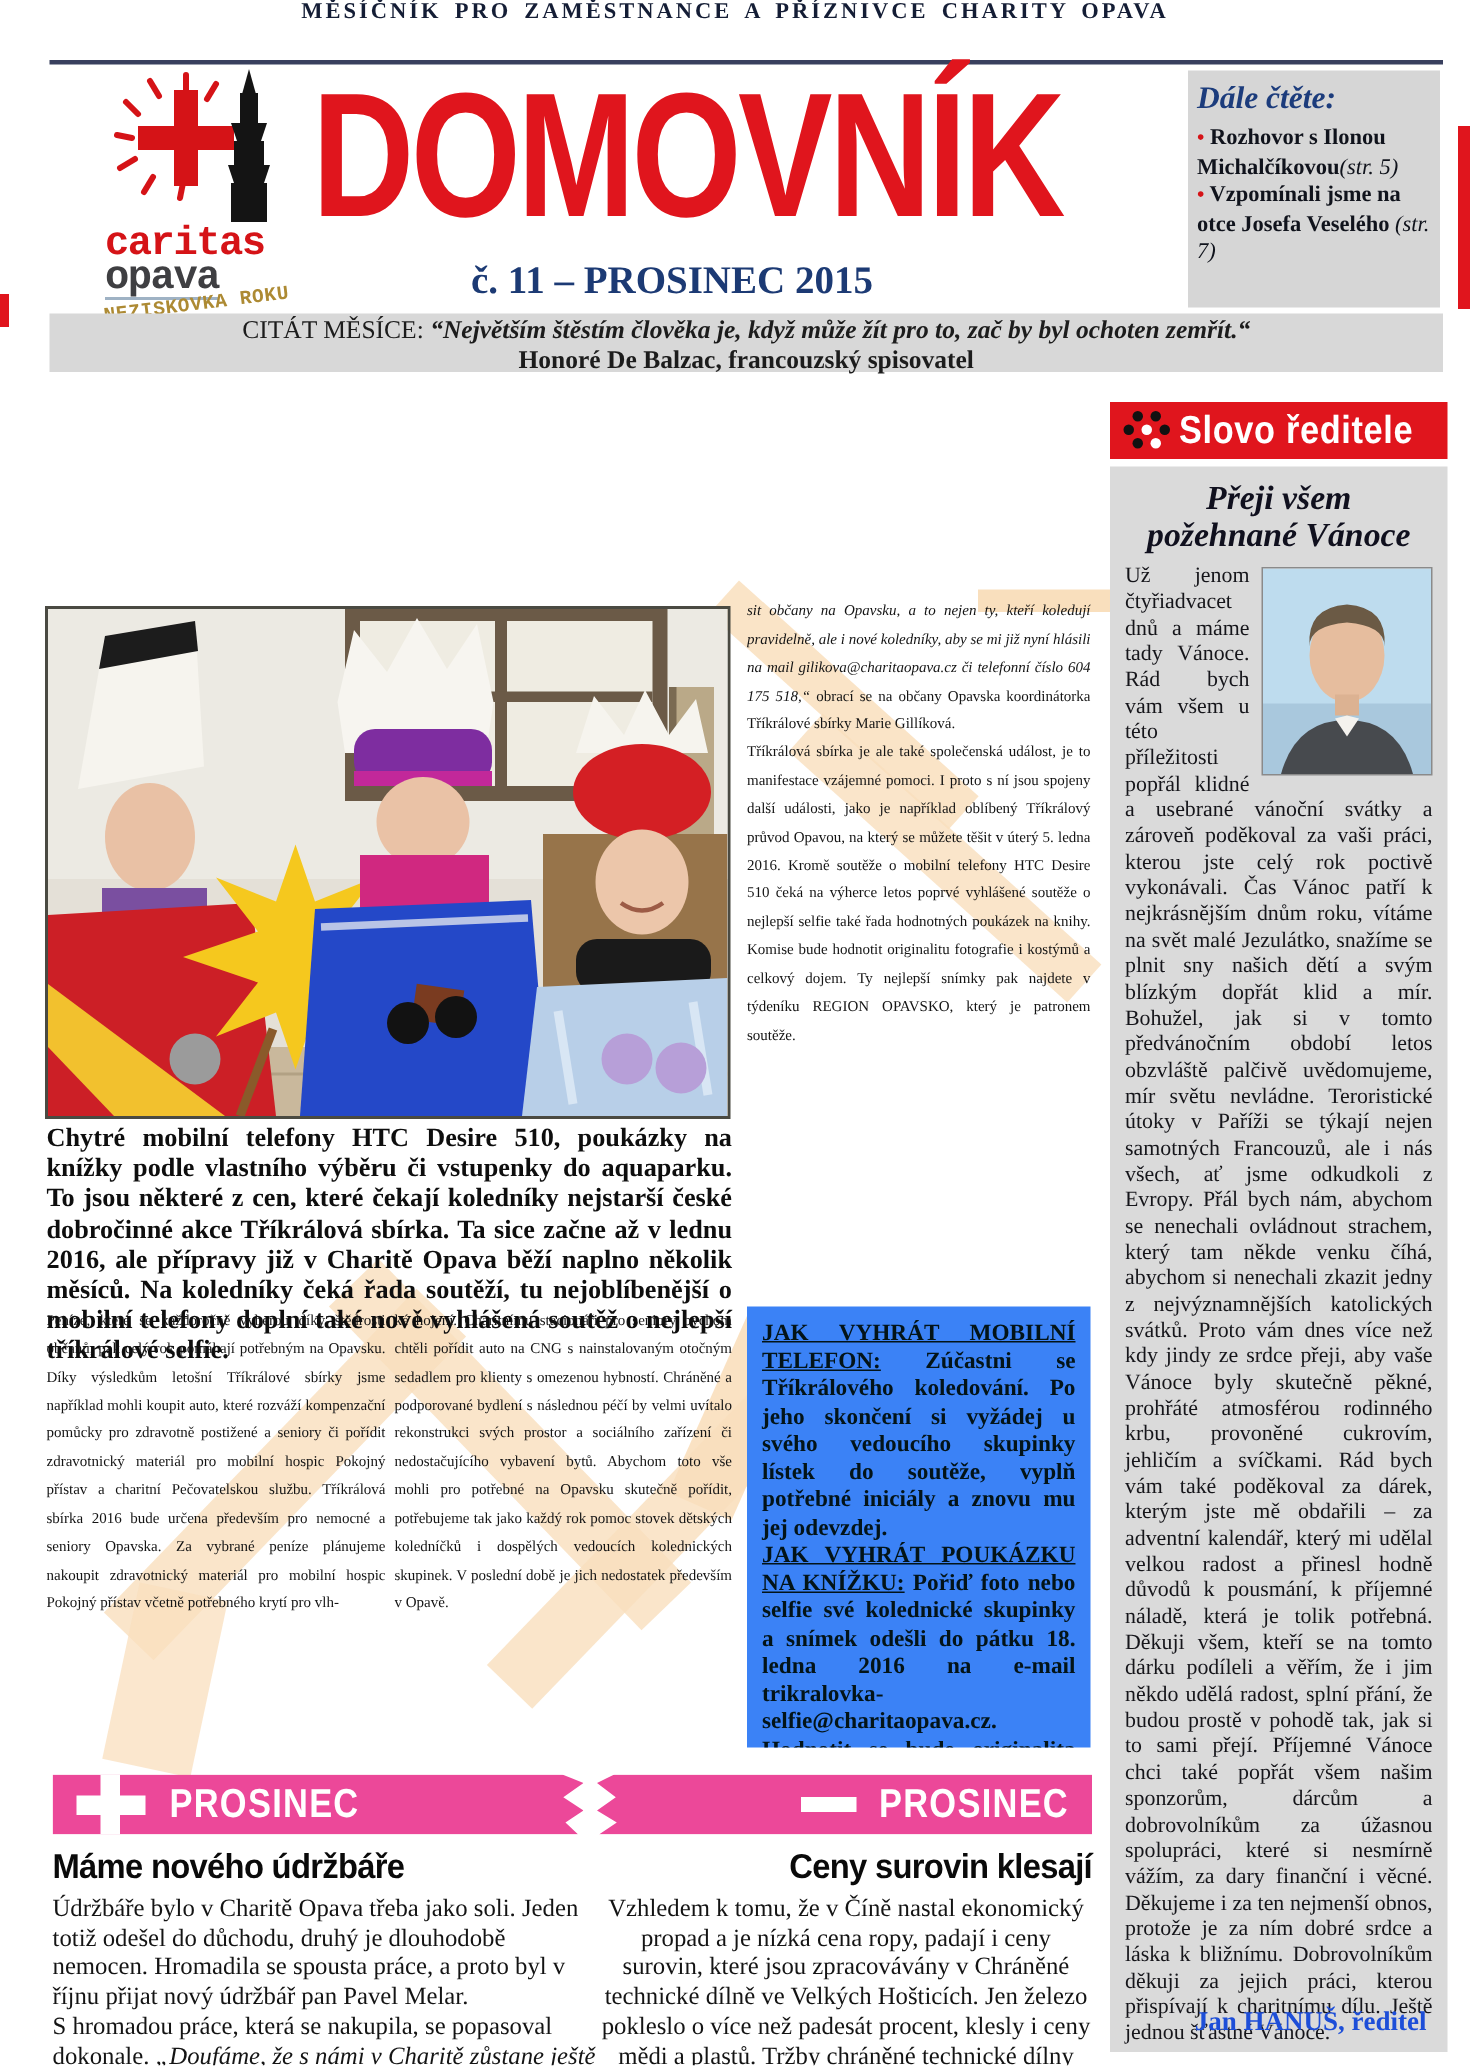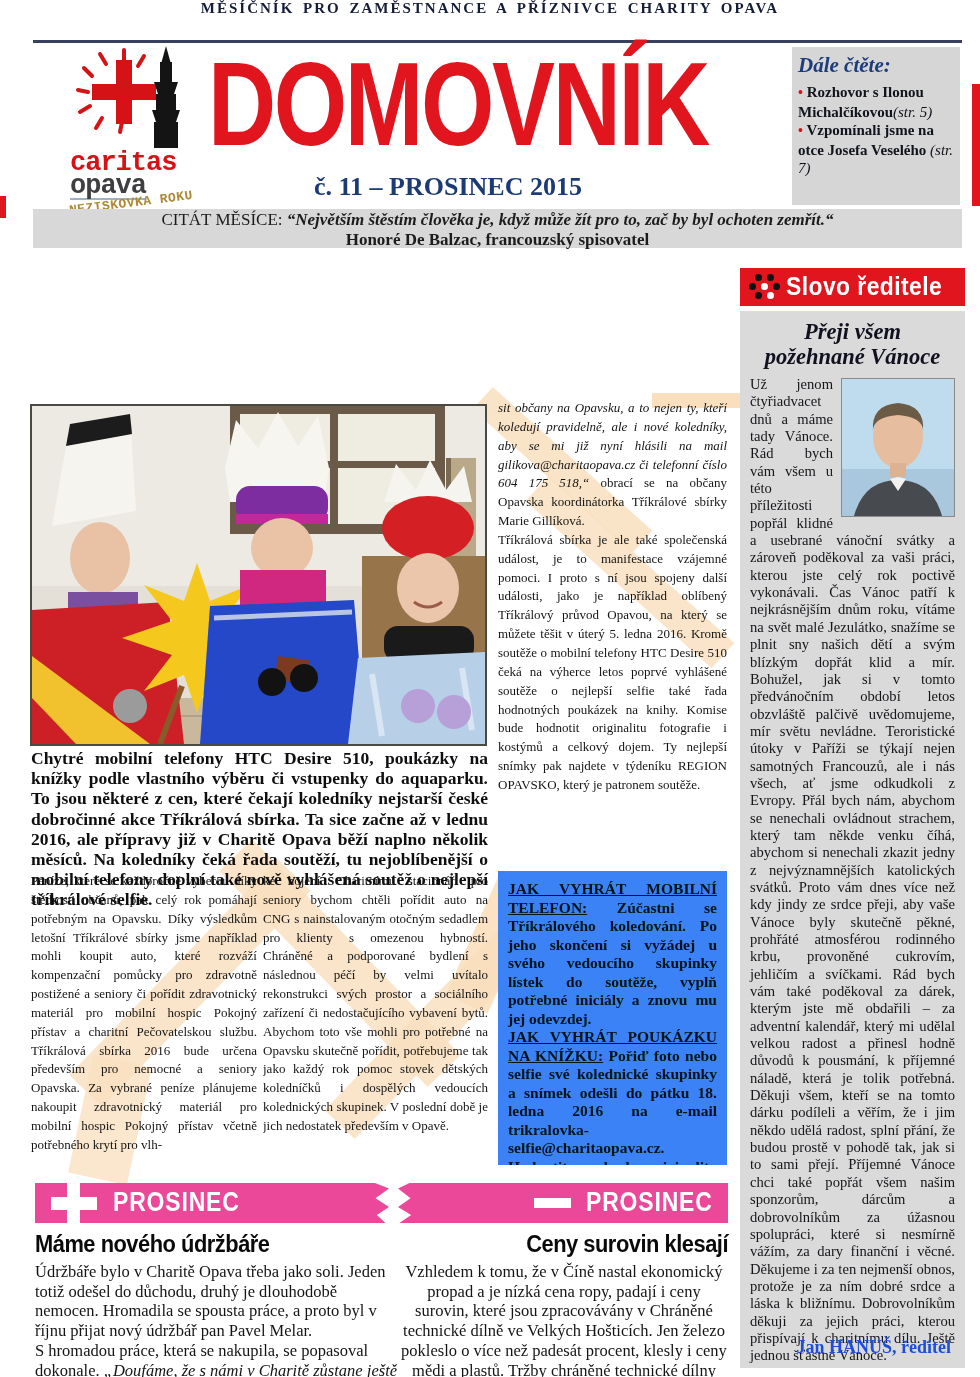--- a/index.html
+++ b/index.html
@@ -37,21 +37,21 @@
   .quotebar .q{font-weight:bold;font-style:italic;}
   .quotebar .a{font-weight:bold;}
   
   .headline{left:18px;top:256px;width:724px;text-align:center;font-weight:bold;font-size:51px;
             line-height:63px;color:#595b75;}
   
   .photo{left:30px;top:404px;width:457px;height:342px;border:2px solid #4a4a42;box-sizing:border-box;}
   
   .lead{left:31px;top:748px;width:457px;font-weight:bold;font-size:17.5px;line-height:20.2px;
         text-align:justify;color:#0e0e0e;}
-  .bcol{font-size:13px;line-height:18.85px;text-align:justify;overflow:hidden;hyphens:auto;color:#141414;}
+  .bcol{font-size:10px;line-height:18.85px;text-align:justify;overflow:hidden;hyphens:auto;color:#141414;}
   .col1{left:31px;top:872px;width:226px;height:294px;}
   .col2{left:263px;top:872px;width:225px;height:294px;}
   .col3{left:498px;top:399px;width:229px;height:470px;}
   .infobox{left:498px;top:871px;width:229px;height:294px;background:#3b82f6;box-sizing:border-box;
            padding:9px 10px;font-weight:bold;font-size:15.5px;line-height:18.5px;text-align:justify;
            overflow:hidden;color:#031418;}
   .infobox .lead-in{text-decoration:underline;}
   
   .dir-banner{left:740px;top:268px;width:225px;height:38px;background:#e0151d;}
   .dir-banner-label{position:absolute;left:46px;top:3px;color:#fff;font-family:"Liberation Sans",sans-serif;

